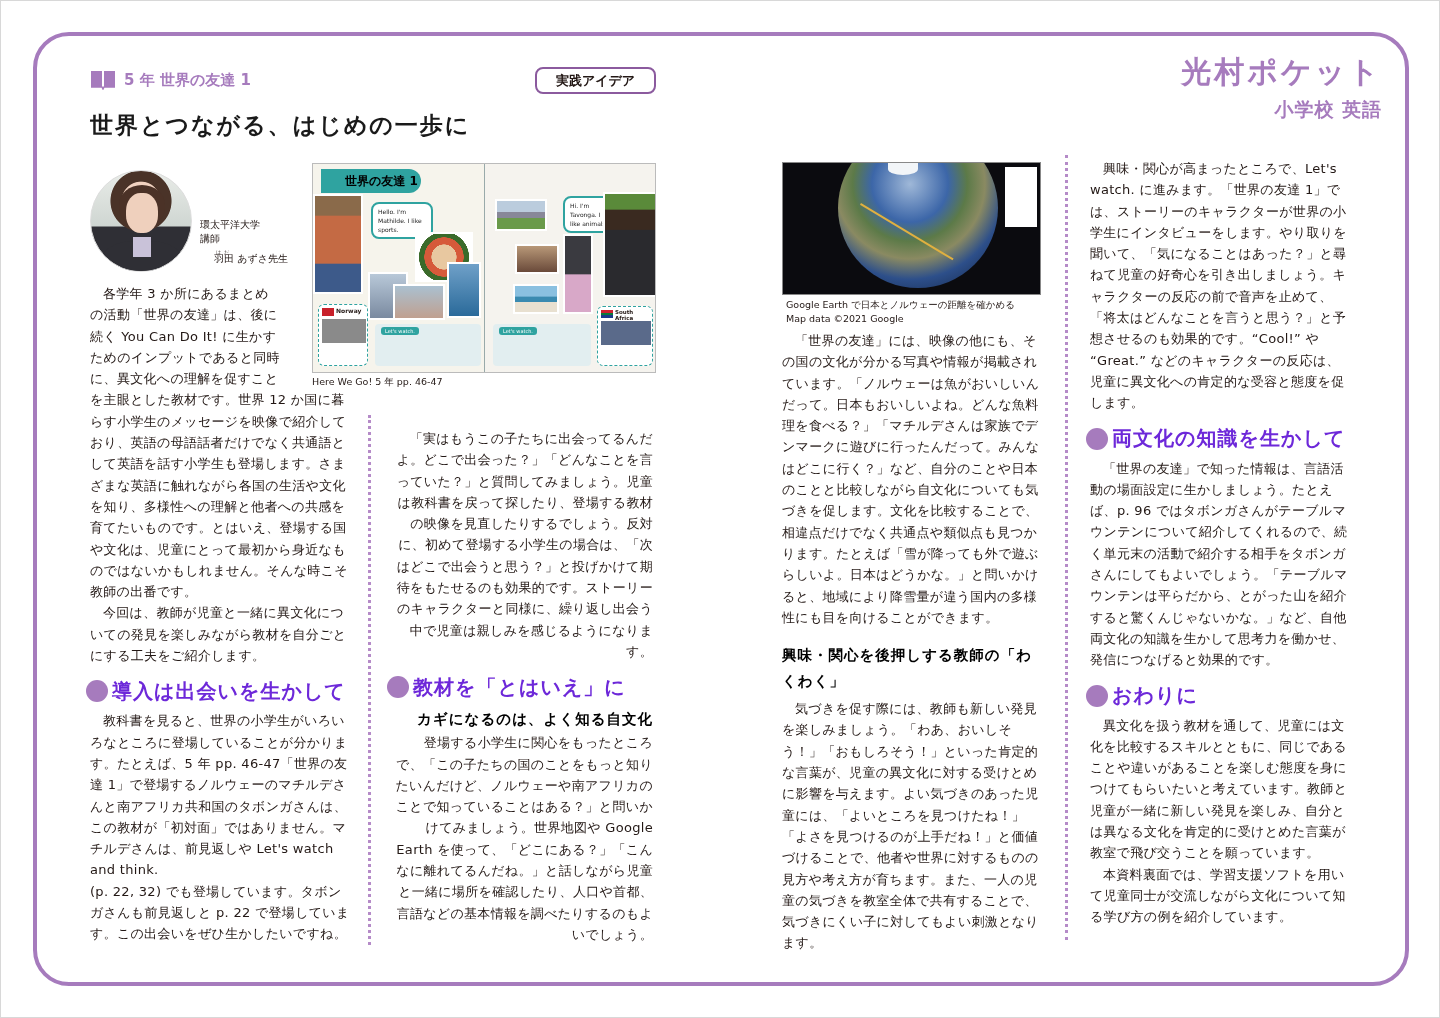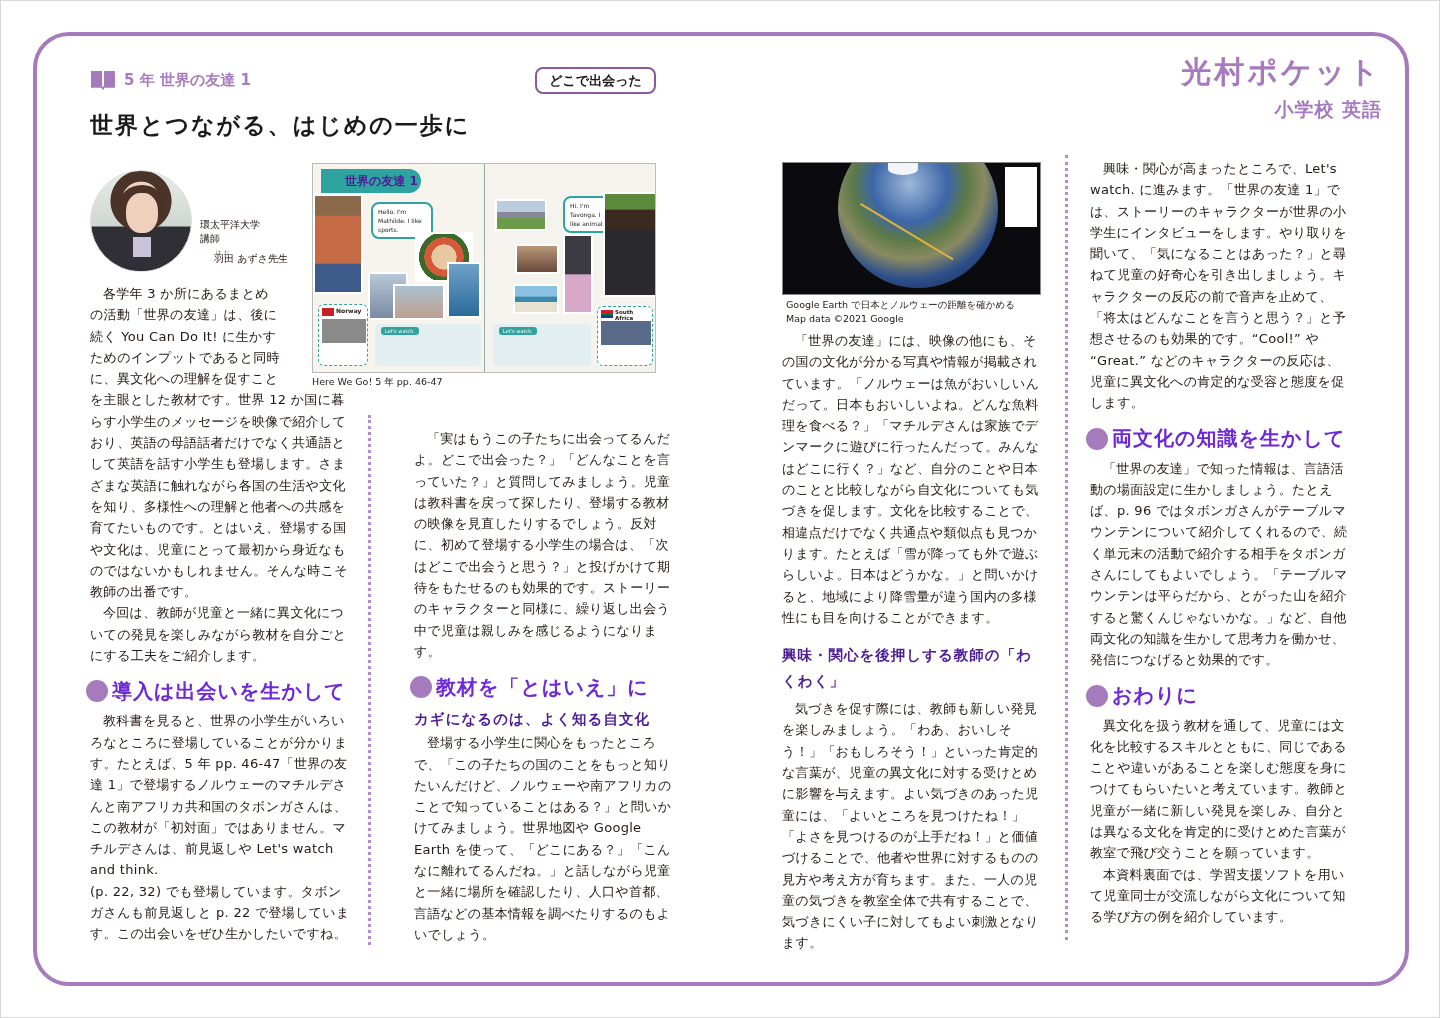--- a/index.html
+++ b/index.html
@@ -46,21 +46,21 @@
   .teacher-info { position: absolute; left: 200px; top: 218px; font-size: 10px; line-height: 14px; color: #231815; }
   .teacher-info .name { margin-left: 14px; margin-top: 6px; font-size: 10px; position: relative; }
   .teacher-info .ruby { position: absolute; left: 2px; top: -7px; font-size: 5px; letter-spacing: 3px; }
 
   .textbook {
     position: absolute; left: 312px; top: 163px; width: 344px; height: 210px;
     border: 1px solid #bbb; background: #f4f6ef; overflow: hidden;
   }
   .tb-left { position:absolute; left:0; top:0; width:172px; height:210px; background:#f6f4ec; border-right:1px solid #9aa; }
   .tb-right { position:absolute; left:172px; top:0; width:172px; height:210px; background:#f5f3ee; }
-  .tb-banner { position:absolute; left:8px; top:5px; width:100px; height:24px; background:#2fa3a0; border-radius: 0 12px 12px 0; color:#4c1d95; font-size:12px; font-weight:bold; padding-left:24px; line-height:24px; }
+  .tb-banner { position:absolute; left:8px; top:5px; width:100px; height:24px; background:#2fa3a0; border-radius: 0 12px 12px 0; color:#000000; font-size:12px; font-weight:bold; padding-left:24px; line-height:24px; }
   .tb-photo { position:absolute; background:#8aa; border:2px solid #fff; }
   .tb-bubble { position:absolute; background:#fff; border:2px solid #2fa3a0; border-radius:8px; font-size:6px; line-height:9px; padding:3px 5px; color:#222; }
   .tb-box { position:absolute; background:#fff; border:1px dashed #2fa3a0; border-radius:6px; }
   .tb-panel { position:absolute; background:#e2eef0; border-radius:4px; }
   .tb-caption { position: absolute; left: 312px; top: 376px; font-size: 9.5px; color: #231815; }
 
   .earth {
     position: absolute; left: 782px; top: 162px; width: 259px; height: 133px;
     background: #0b0b0f; border: 1px solid #888; overflow: hidden;
   }
@@ -71,39 +71,39 @@
   .earth .ice { position:absolute; left:105px; top:0; width:30px; height:12px; background:#f2f5f8; border-radius:0 0 50% 50%; }
   .earth .line { position:absolute; left:78px; top:40px; width:108px; height:2px; background:#e0b040; transform-origin:0 0; transform: rotate(31deg); }
   .earth .panel { position:absolute; right:3px; top:4px; width:32px; height:60px; background:#fff; }
   .earth-caption { position: absolute; left: 786px; top: 298px; font-size: 9.5px; line-height: 14px; color: #231815; }
 
   .col { position: absolute; font-size: 13px; line-height: 21.3px; color: #231815; letter-spacing: 0.3px; }
   .col p { text-indent: 1em; }
   .col p.noindent { text-indent: 0; }
   .col .h2 { font-size: 20px; font-weight: bold; display:flex; align-items:center; gap: 4px; margin: 14px 0 8px -4px; color: #6d28d9; letter-spacing: 1px; }
   .dot { width: 22px; height: 22px; border-radius: 50%; background: #a67bbd; display:inline-block; flex: 0 0 22px; }
-  .col .h3 { font-size: 14.5px; font-weight: bold; line-height: 26px; color:#4c1d95; letter-spacing: 1px; }
+  .col .h3 { font-size: 14.5px; font-weight: bold; line-height: 26px; color:#000000; letter-spacing: 1px; }
 
   .divider { position: absolute; width: 0; border-left: 3px dotted #b58bc8; }
 </style>
 </head>
 <body>
 
 <div class="outer-border" data-name="page-border"></div>
 <div class="frame" data-name="rounded-frame"></div>
 
 <div class="header-sub" data-name="grade-unit-label">
   <svg class="book-icon" data-name="book-icon" viewBox="0 0 26 20">
     <rect x="1" y="1" width="11" height="16" fill="#a67bbd"></rect>
     <rect x="14" y="1" width="11" height="16" fill="#a67bbd"></rect>
     <path d="M1 17 L12 17 L13 19 L14 17 L25 17" stroke="#a67bbd" stroke-width="1.5" fill="none"></path>
   </svg>
   <span data-name="grade-unit-text">5 年  世界の友達 1</span>
 </div>
-<div class="tag" data-name="practice-idea-badge">どこで出会った</div>
+<div class="tag" data-name="practice-idea-badge">実践アイデア</div>
 <h1 class="page-title" data-name="page-title">世界とつながる、はじめの一歩に</h1>
 
 <div class="brand" data-name="brand-logo">
   <div class="b1" data-name="brand-name">光村ポケット</div>
   <div class="b2" data-name="brand-subtitle">小学校 英語</div>
 </div>
 
 <div class="avatar" data-name="author-avatar">
   <div class="body"></div>
     <div class="collar"></div>
@@ -177,21 +177,21 @@
   <div class="h2" data-name="section-heading-intro">
     <span class="dot" data-name="bullet-dot-icon"></span>
     <span>導入は出会いを生かして</span>
   </div>
   <p data-name="section1-paragraph-1">教科書を見ると、世界の小学生がいろいろなところに登場していることが分かります。たとえば、5 年 pp. 46-47「世界の友達 1」で登場するノルウェーのマチルデさんと南アフリカ共和国のタボンガさんは、この教材が「初対面」ではありません。マチルデさんは、前見返しや Let's watch and think.</p>
   <p class="noindent" data-name="section1-paragraph-2">(p. 22, 32) でも登場しています。タボンガさんも前見返しと p. 22 で登場しています。この出会いをぜひ生かしたいですね。</p>
 </div>
 
 <div class="divider" data-name="column-divider-1" style="left:368px;top:415px;height:530px;"></div>
 
-<div class="col" data-name="column-2" style="left:414px;top:428px;width:262px;">
+<div class="col" data-name="column-2" style="left:391px;top:428px;width:262px;text-align:right;">
   <p data-name="col2-paragraph-1">「実はもうこの子たちに出会ってるんだよ。どこで出会った？」「どんなことを言っていた？」と質問してみましょう。児童は教科書を戻って探したり、登場する教材の映像を見直したりするでしょう。反対に、初めて登場する小学生の場合は、「次はどこで出会うと思う？」と投げかけて期待をもたせるのも効果的です。ストーリーのキャラクターと同様に、繰り返し出会う中で児童は親しみを感じるようになります。</p>
   <div class="h2" data-name="section-heading-jibungoto">
     <span class="dot" data-name="bullet-dot-icon"></span>
     <span>教材を「とはいえ」に</span>
   </div>
   <div class="h3" data-name="section-subheading-jibunka">カギになるのは、よく知る自文化</div>
   <p data-name="section2-paragraph-1">登場する小学生に関心をもったところで、「この子たちの国のことをもっと知りたいんだけど、ノルウェーや南アフリカのことで知っていることはある？」と問いかけてみましょう。世界地図や Google Earth を使って、「どこにある？」「こんなに離れてるんだね。」と話しながら児童と一緒に場所を確認したり、人口や首都、言語などの基本情報を調べたりするのもよいでしょう。</p>
 </div>
 
 <div class="col" data-name="column-3" style="left:782px;top:330px;width:262px;">

